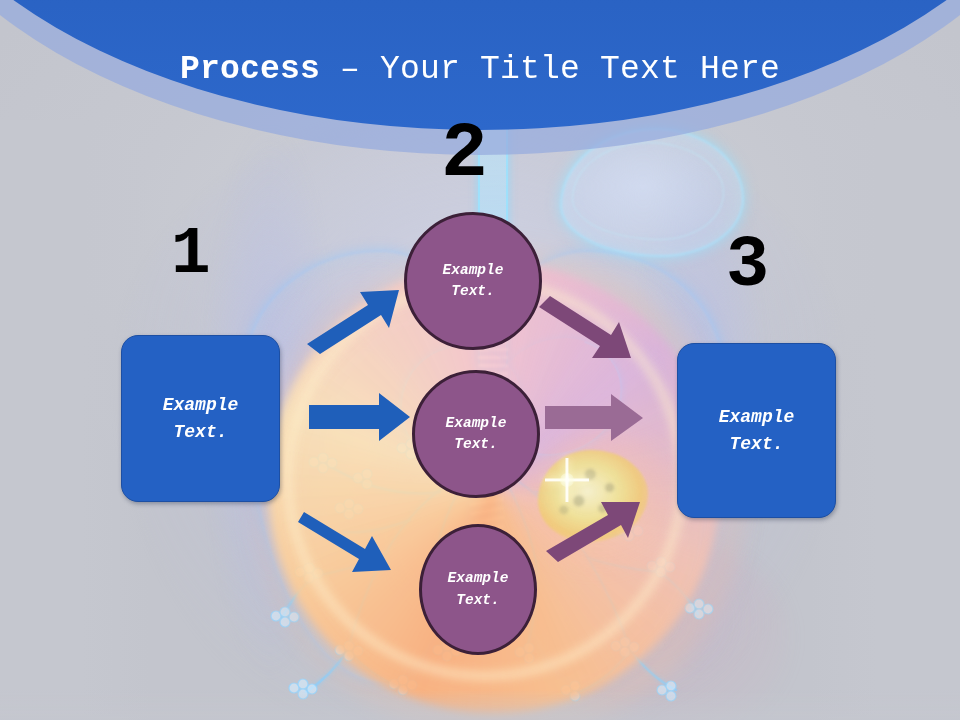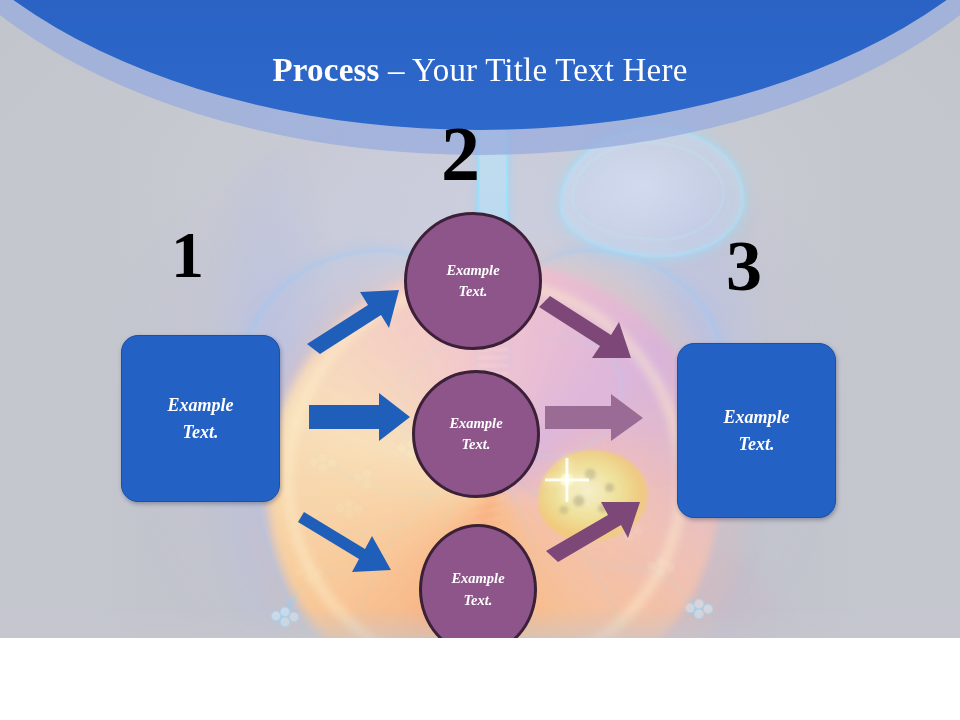--- a/index.html
+++ b/index.html
@@ -3,23 +3,23 @@
 <meta charset="utf-8">
 <style>
   html, body {
     margin: 0;
     padding: 0;
     background: #ffffff;
   }
   #slide {
     position: relative;
     width: 960px;
-    height: 638px;
+    height: 720px;
     overflow: hidden;
-    font-family: Liberation Serif, serif;
+    font-family: Liberation Mono, monospace;
     background: #d946ef;
   }
 
   
   .bg-layer {
     position: absolute;
     inset: 0;
     overflow: hidden;
   }
   

